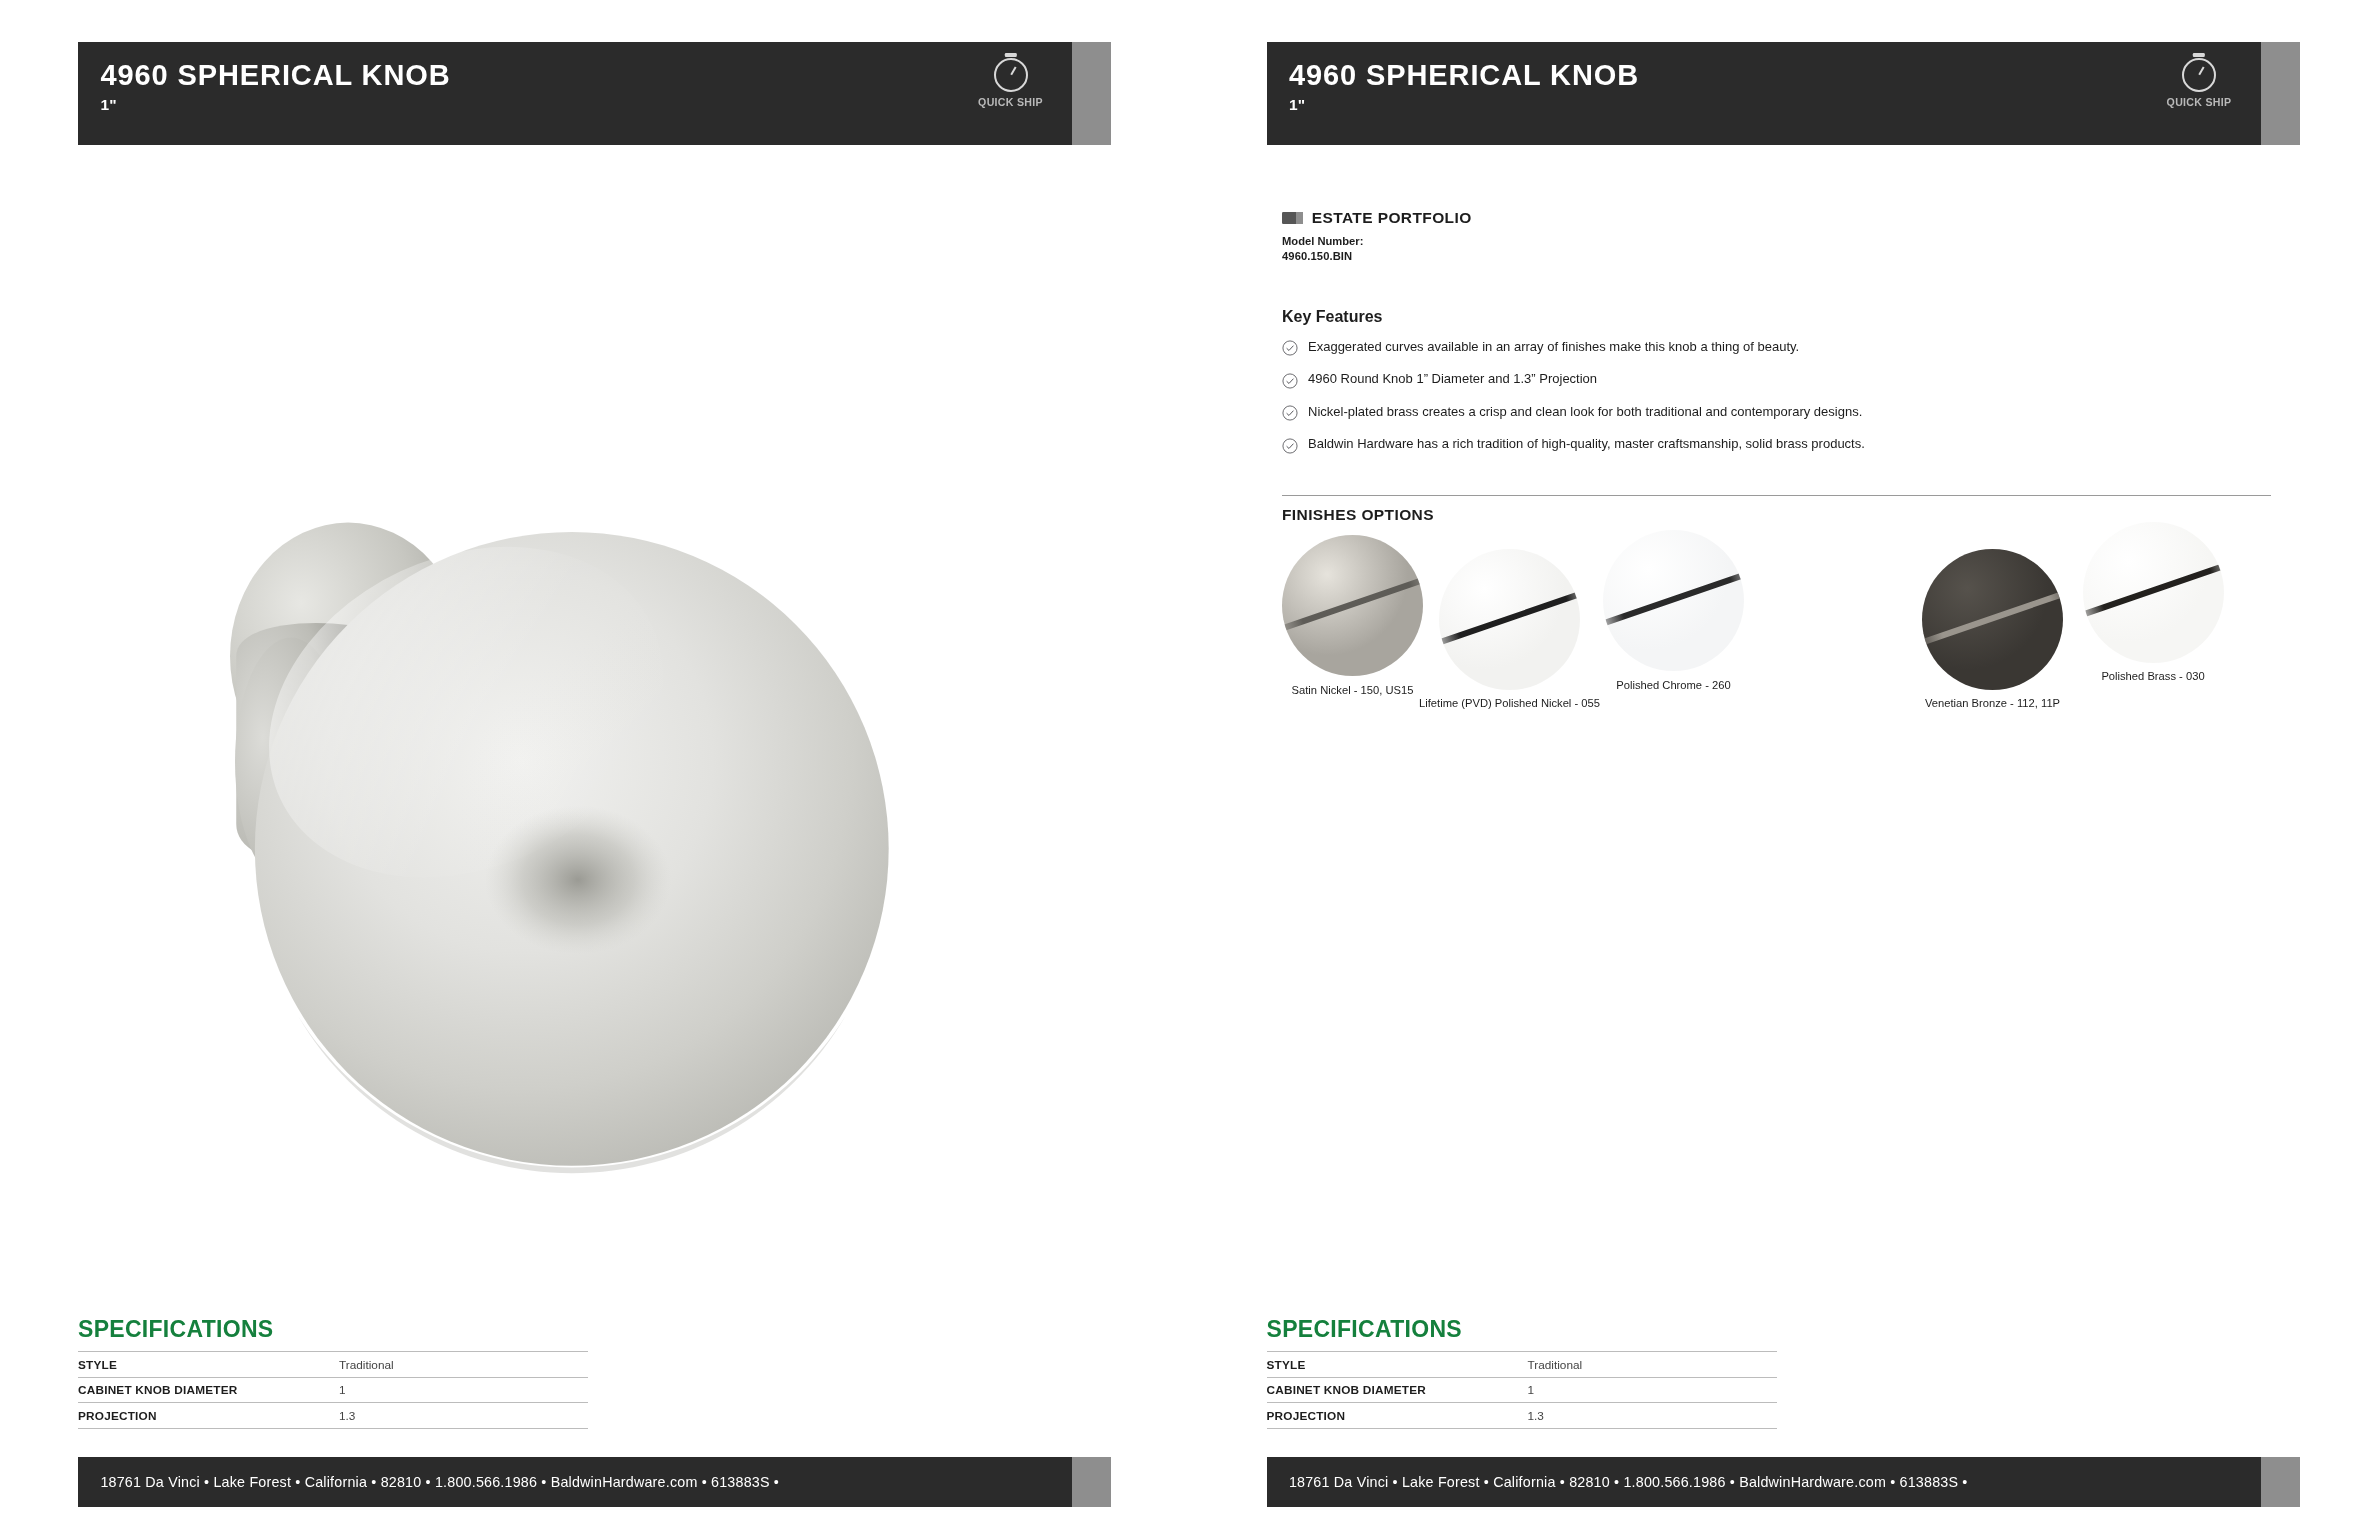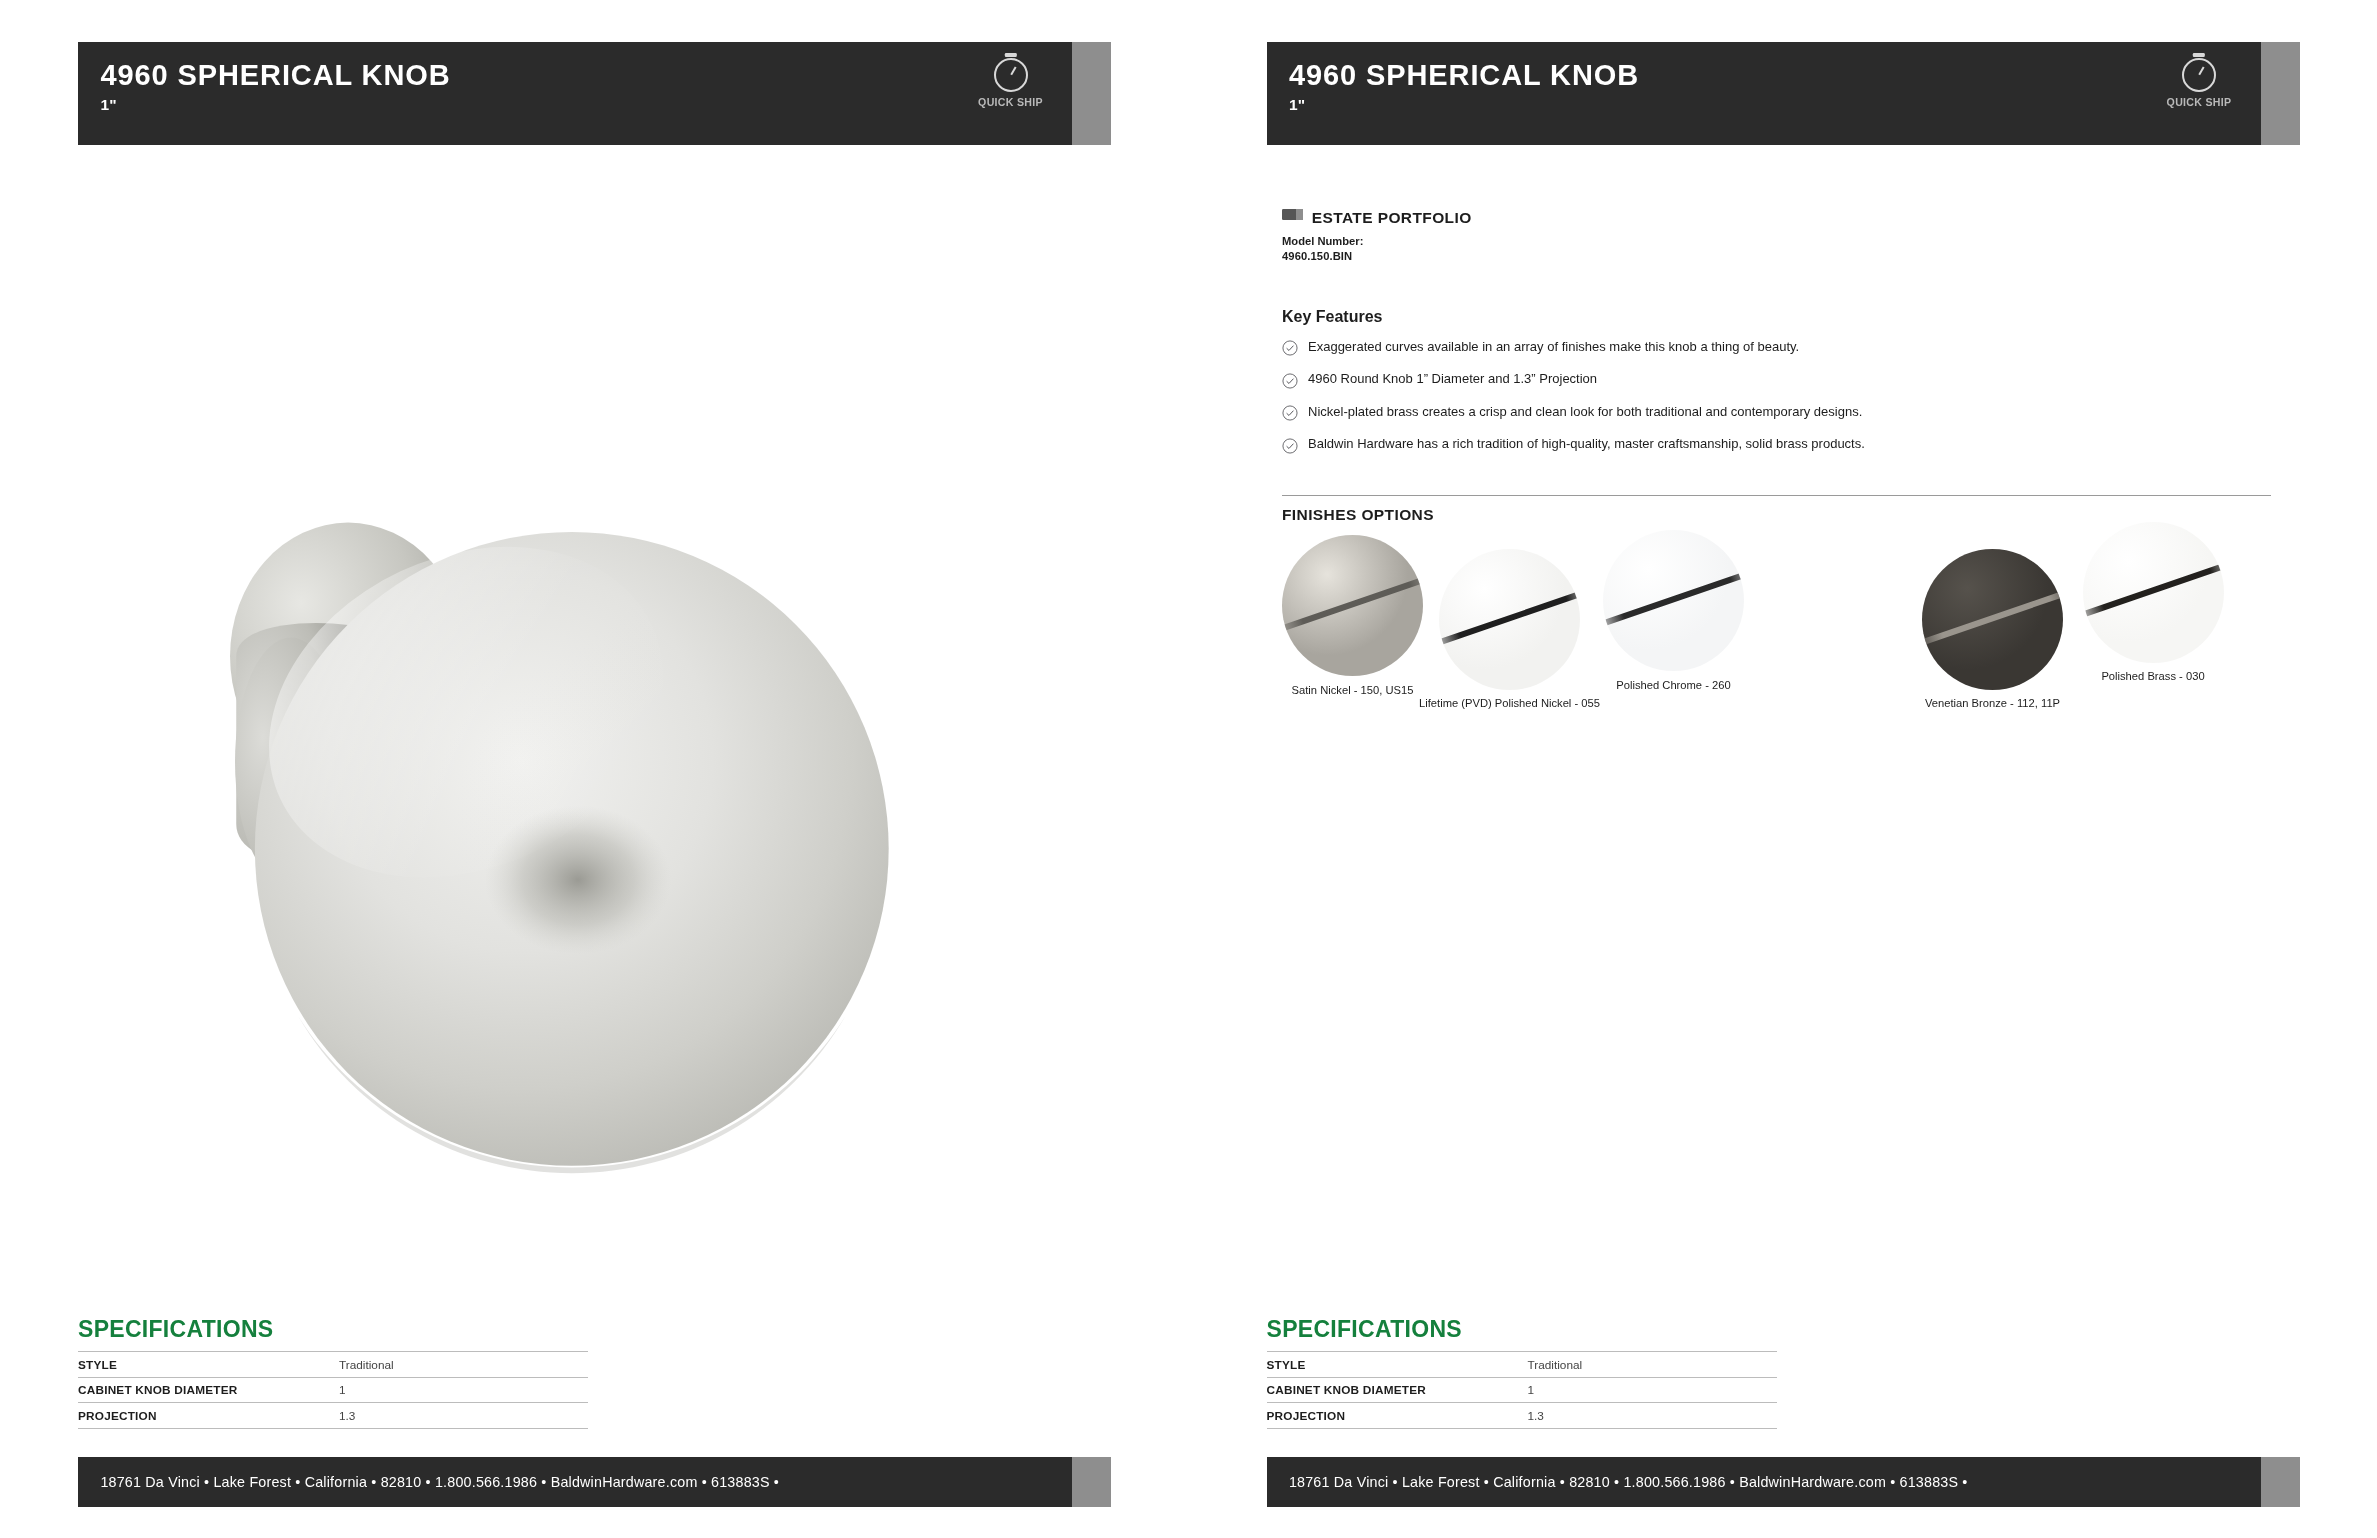--- a/index.html
+++ b/index.html
@@ -169,20 +169,21 @@
     width: 870px;
     height: 901px;
   }
 
   
   .portfolio {
     position: absolute;
     left: 1282px;
     top: 193px;
     display: flex;
+    align-items: center;
     gap: 8.7px;
   }
   .portfolio-mark {
     width: 21px; height: 11.2px;
     background: #565656;
     border-radius: 1.2px;
     position: relative;
   }
   .portfolio-mark:after {
     content: "";

